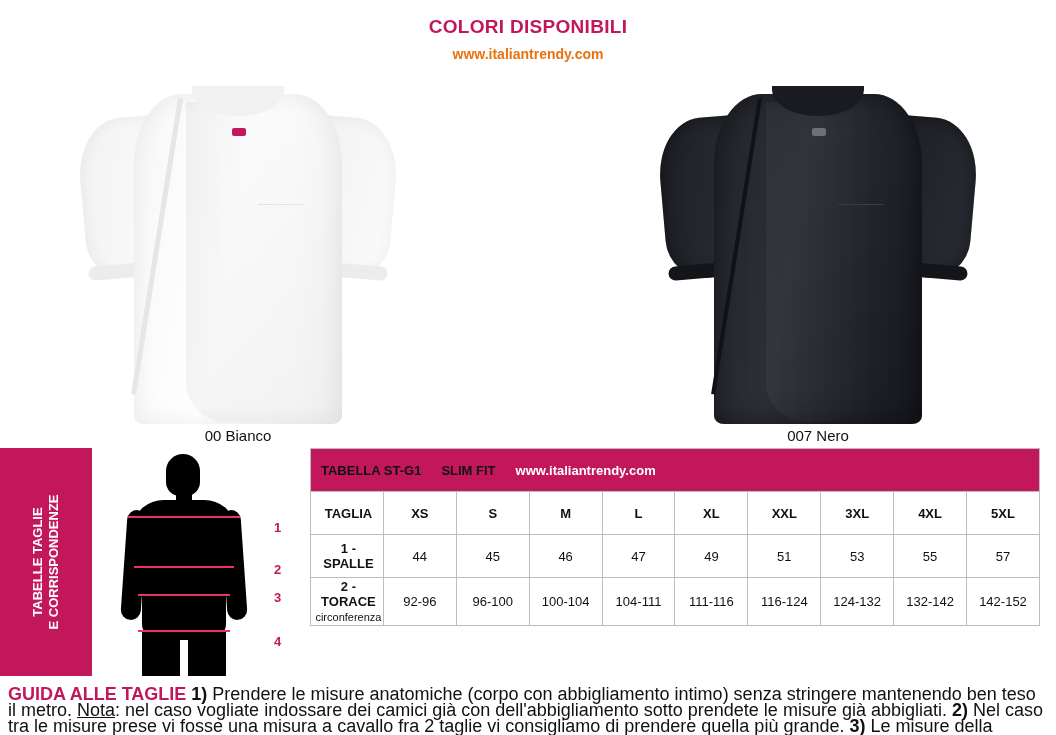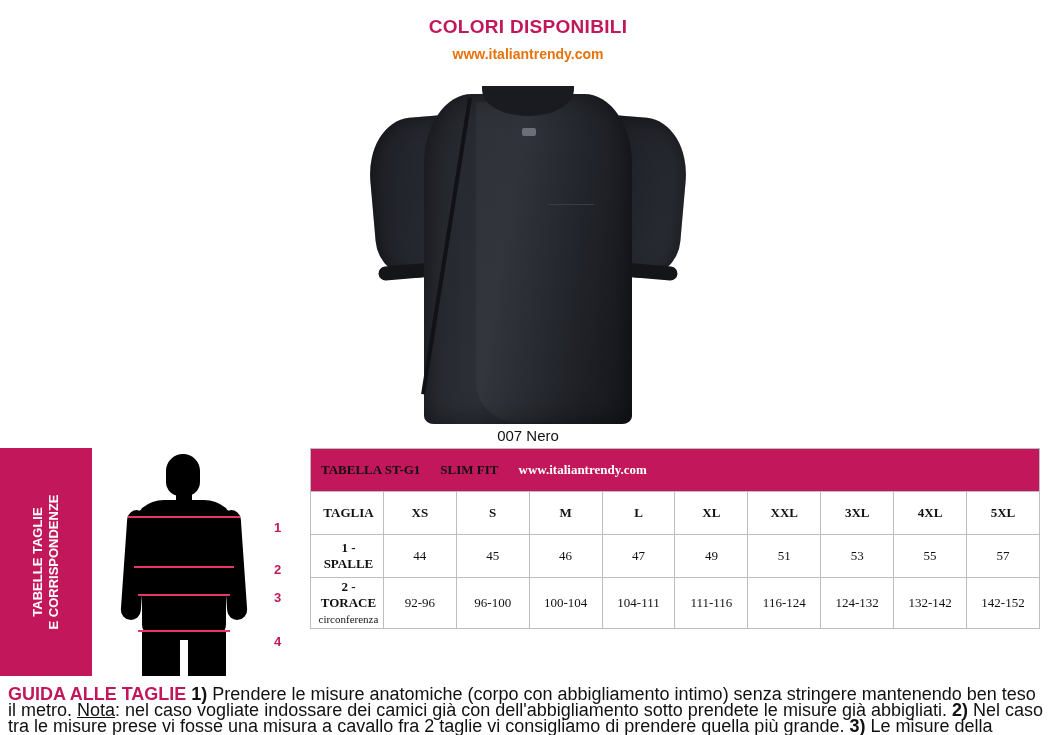--- a/index.html
+++ b/index.html
@@ -208,21 +208,20 @@
 
   
   .table-wrap {
     flex: 1;
     padding-right: 10px;
   }
   table.size-table {
     border-collapse: collapse;
     width: 730px;
     table-layout: fixed;
-    font-family: Liberation Serif, serif;
   }
   table.size-table td, table.size-table th {
     border: 1px solid #bdbdbd;
     font-size: 13px;
     text-align: center;
     height: 40px;
     color: #111;
   }
   .tbl-banner td {
     background: #c2185b;
@@ -264,20 +263,39 @@
 </head>
 <body>
 
 <div class="header">
   <div class="header-title">COLORI DISPONIBILI</div>
   <div class="header-url">www.italiantrendy.com</div>
 </div>
 
 <div class="products">
 
+  <div class="product">
+    <div class="product-figure">
+      <div class="jacket white">
+        <div class="sleeve left">
+            <div class="cuff"></div>
+          </div>
+        <div class="sleeve right">
+            <div class="cuff"></div>
+          </div>
+        <div class="torso"></div>
+        <div class="shade"></div>
+        <div class="diag"></div>
+        <div class="collar"></div>
+        <div class="logo"></div>
+        <div class="pocket"></div>
+      </div>
+    </div>
+    <div class="product-caption">00 Bianco</div>
+  </div>
 
   <div class="product">
     <div class="product-figure">
       <div class="jacket black">
         <div class="sleeve left">
             <div class="cuff"></div>
           </div>
         <div class="sleeve right">
             <div class="cuff"></div>
           </div>

